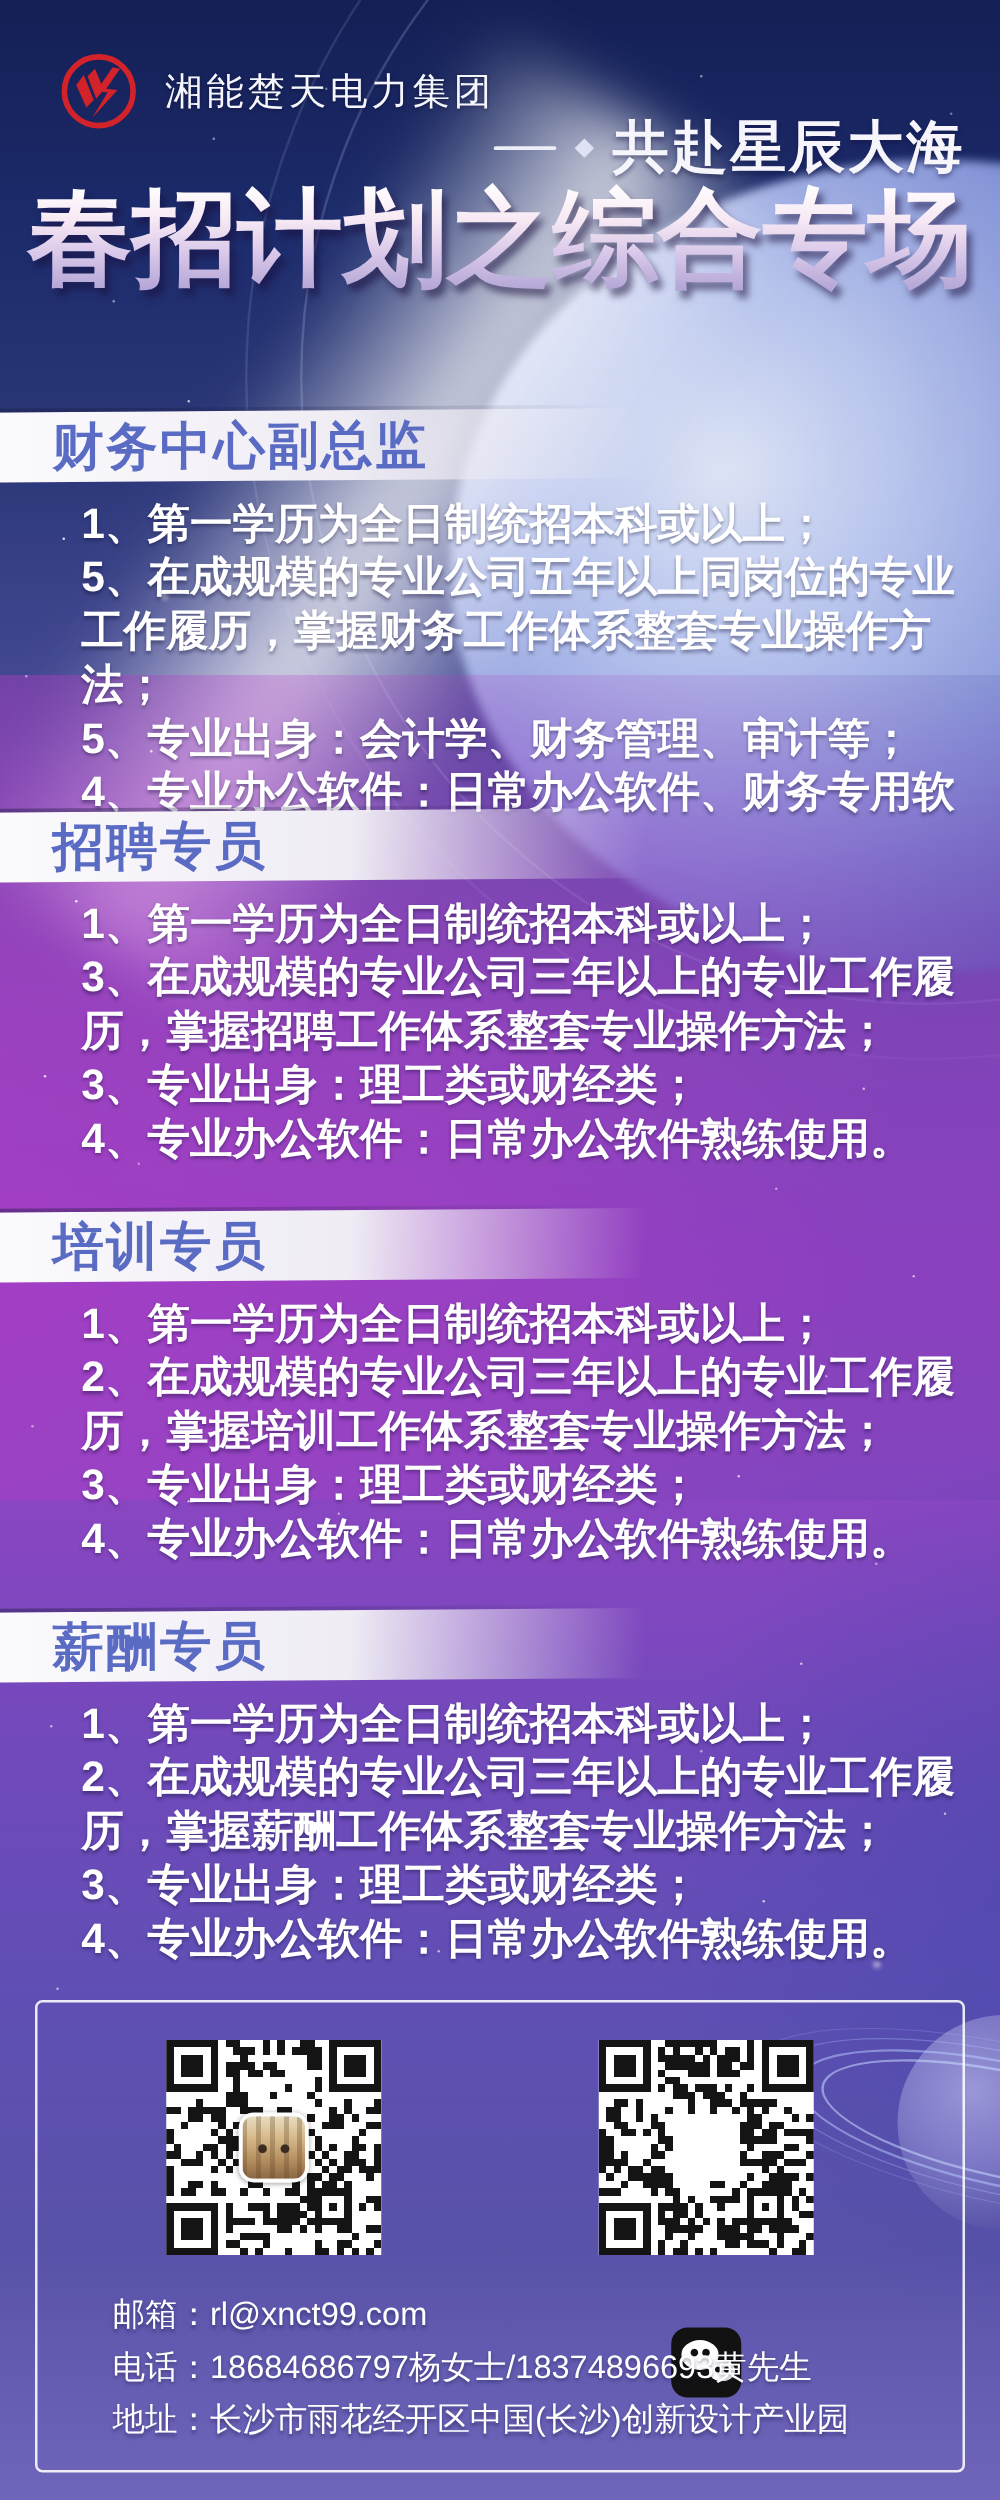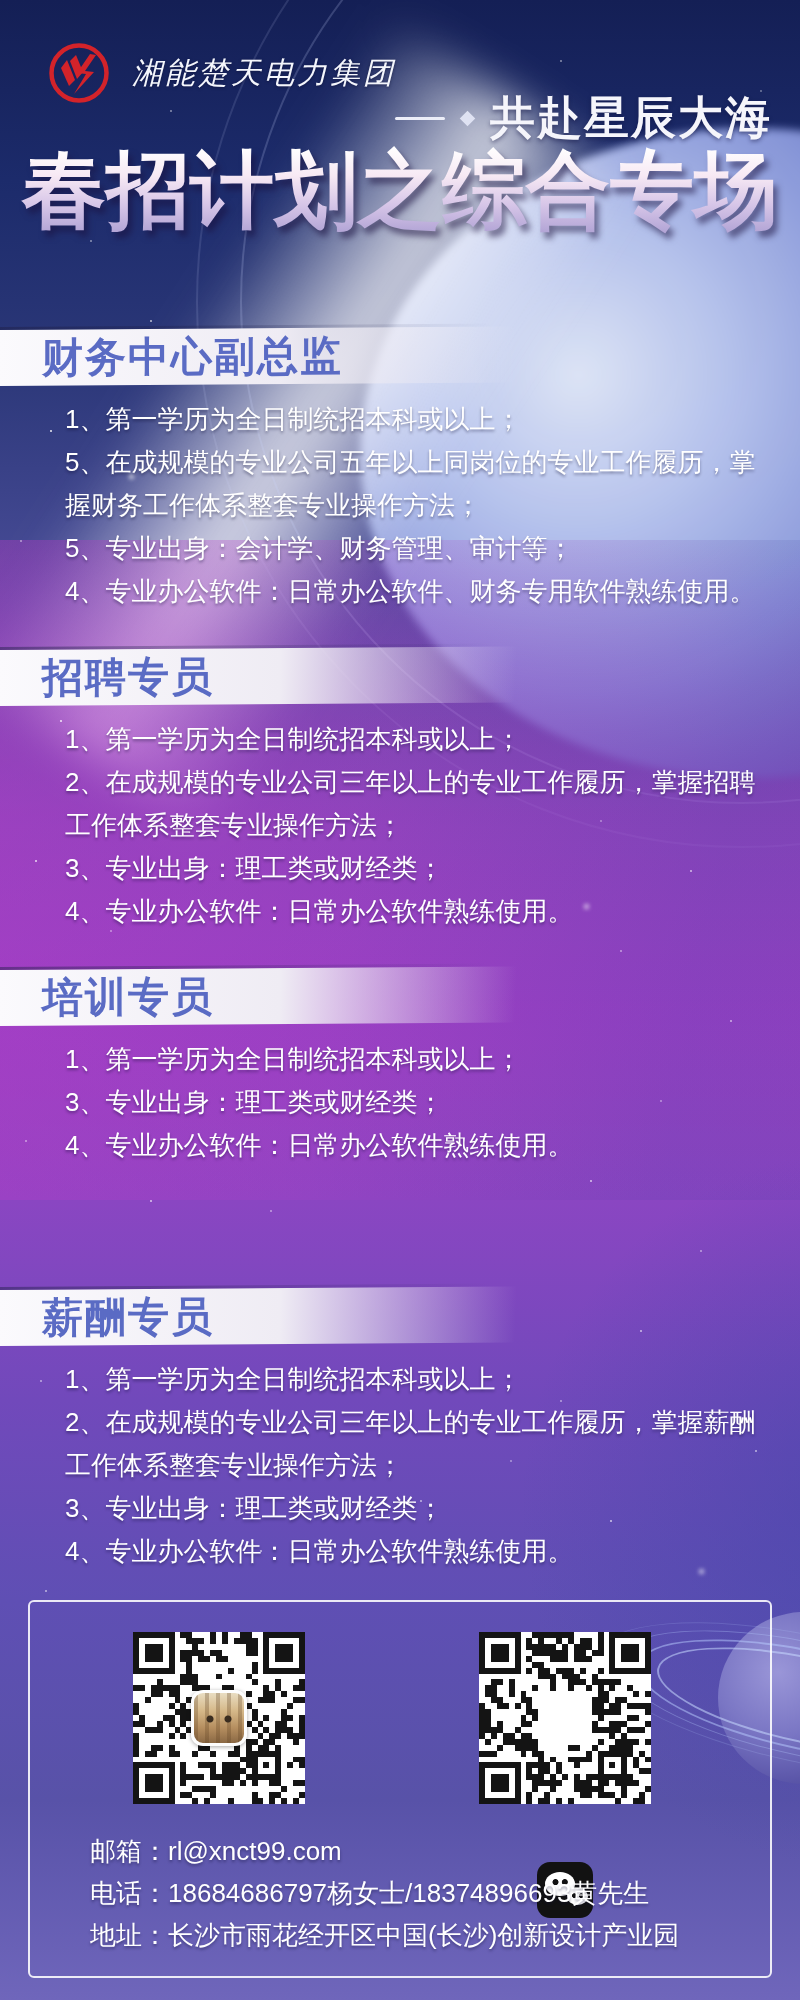--- a/index.html
+++ b/index.html
@@ -56,21 +56,21 @@
       710px 180px rgba(255,255,255,.55), 760px 90px rgba(255,255,255,.4), 350px 1560px rgba(255,255,255,.6),
       270px 1210px rgba(255,255,255,.5), 330px 1100px rgba(255,255,255,.45), 170px 110px rgba(255,255,255,.5),
       260px 70px rgba(255,255,255,.4), 755px 1450px rgba(255,255,255,.6), 45px 1590px rgba(255,255,255,.6);}
   .glowstars{left:0;top:0;width:3px;height:3px;border-radius:50%;z-index:5;background:transparent;
     box-shadow:95px 1320px 4px 1px rgba(255,255,255,.9), 585px 905px 4px 1px rgba(255,255,255,.7),
       700px 1570px 4px 1px rgba(255,255,255,.7), 130px 475px 4px 1px rgba(255,255,255,.8);}
 
   .content{position:absolute;inset:0;z-index:10;}
 
   
-  .brand{position:absolute;left:48px;top:42px;display:flex;align-items:center;gap:22px;font-style:italic;}
+  .brand{position:absolute;left:48px;top:42px;display:flex;align-items:center;gap:22px;}
   .logo{width:62px;height:62px;display:block;}
   .company{color:#f4f6fc;font-size:30px;font-weight:500;letter-spacing:3px;text-shadow:0 1px 3px rgba(10,10,40,.5);}
 
   .slogan{position:absolute;top:92px;right:28px;display:flex;align-items:center;gap:17px;height:52px;}
   .slogan .line{width:50px;height:3px;background:#eceef8;border-radius:2px;}
   .slogan .diamond{width:11px;height:11px;background:#dfe2f2;transform:rotate(45deg);}
   .slogan .text{color:#f5f5fb;font-size:45px;font-weight:800;letter-spacing:2px;
     text-shadow:0 2px 4px rgba(15,15,60,.45);}
 
   .main-title{position:absolute;top:142px;left:0;width:100%;text-align:center;
@@ -84,21 +84,21 @@
   
   .sections{position:absolute;top:328px;left:0;right:0;}
   .job-section{height:320px;}
   .job-banner{position:relative;height:56px;width:560px;display:flex;align-items:center;
     padding-left:42px;box-sizing:border-box;transform:skewY(-0.4deg);
     background:linear-gradient(92deg,#fbfafd 0%,#efecf4 50%,rgba(239,236,244,0) 92%);}
   .job-banner::before{content:"";position:absolute;left:0;top:-3px;width:88%;height:3px;
     background:linear-gradient(90deg,rgba(30,30,70,.45),rgba(30,30,70,0));}
   .job-title{color:#5a6bc4;font-size:41px;font-weight:700;letter-spacing:2px;}
   .reqs{margin-top:14px;padding-left:65px;padding-right:35px;}
-  .req{color:#ffffff;font-size:26px;line-height:43px;font-weight:400;
+  .req{color:#ffffff;font-size:34px;line-height:43px;font-weight:700;
     text-shadow:0 2px 3px rgba(10,10,45,.4);}
 
   
   .footer-box{position:absolute;left:28px;top:1600px;width:744px;height:378px;box-sizing:border-box;
     border:2px solid rgba(255,255,255,.88);border-radius:6px;}
   .qr{position:absolute;width:172px;height:172px;background:#fff;top:30px;}
   .qr-left{left:103px;} .qr-right{left:449px;}
   .qr svg{width:100%;height:100%;display:block;}
   .qr-center{position:absolute;left:50%;top:50%;transform:translate(-50%,-50%);}
   .cat{width:56px;height:56px;border-radius:12px;border:3px solid #fdfdfd;box-sizing:border-box;
@@ -175,32 +175,33 @@
           <div class="req">4、专业办公软件：日常办公软件、财务专用软件熟练使用。</div>
         </div>
       </div>
 
       <div class="job-section">
         <div class="job-banner">
           <div class="job-title">招聘专员</div>
         </div>
         <div class="reqs">
           <div class="req">1、第一学历为全日制统招本科或以上；</div>
-          <div class="req">2、在成规模的专业公司三年以上的专业工作履历，掌握招聘工作体系整套专业操作方法；</div>
+          <div class="req">3、在成规模的专业公司三年以上的专业工作履历，掌握招聘工作体系整套专业操作方法；</div>
           <div class="req">3、专业出身：理工类或财经类；</div>
           <div class="req">4、专业办公软件：日常办公软件熟练使用。</div>
         </div>
       </div>
 
       <div class="job-section">
         <div class="job-banner">
           <div class="job-title">培训专员</div>
         </div>
         <div class="reqs">
           <div class="req">1、第一学历为全日制统招本科或以上；</div>
+          <div class="req">2、在成规模的专业公司三年以上的专业工作履历，掌握培训工作体系整套专业操作方法；</div>
           <div class="req">3、专业出身：理工类或财经类；</div>
           <div class="req">4、专业办公软件：日常办公软件熟练使用。</div>
         </div>
       </div>
 
       <div class="job-section">
         <div class="job-banner">
           <div class="job-title">薪酬专员</div>
         </div>
         <div class="reqs">

